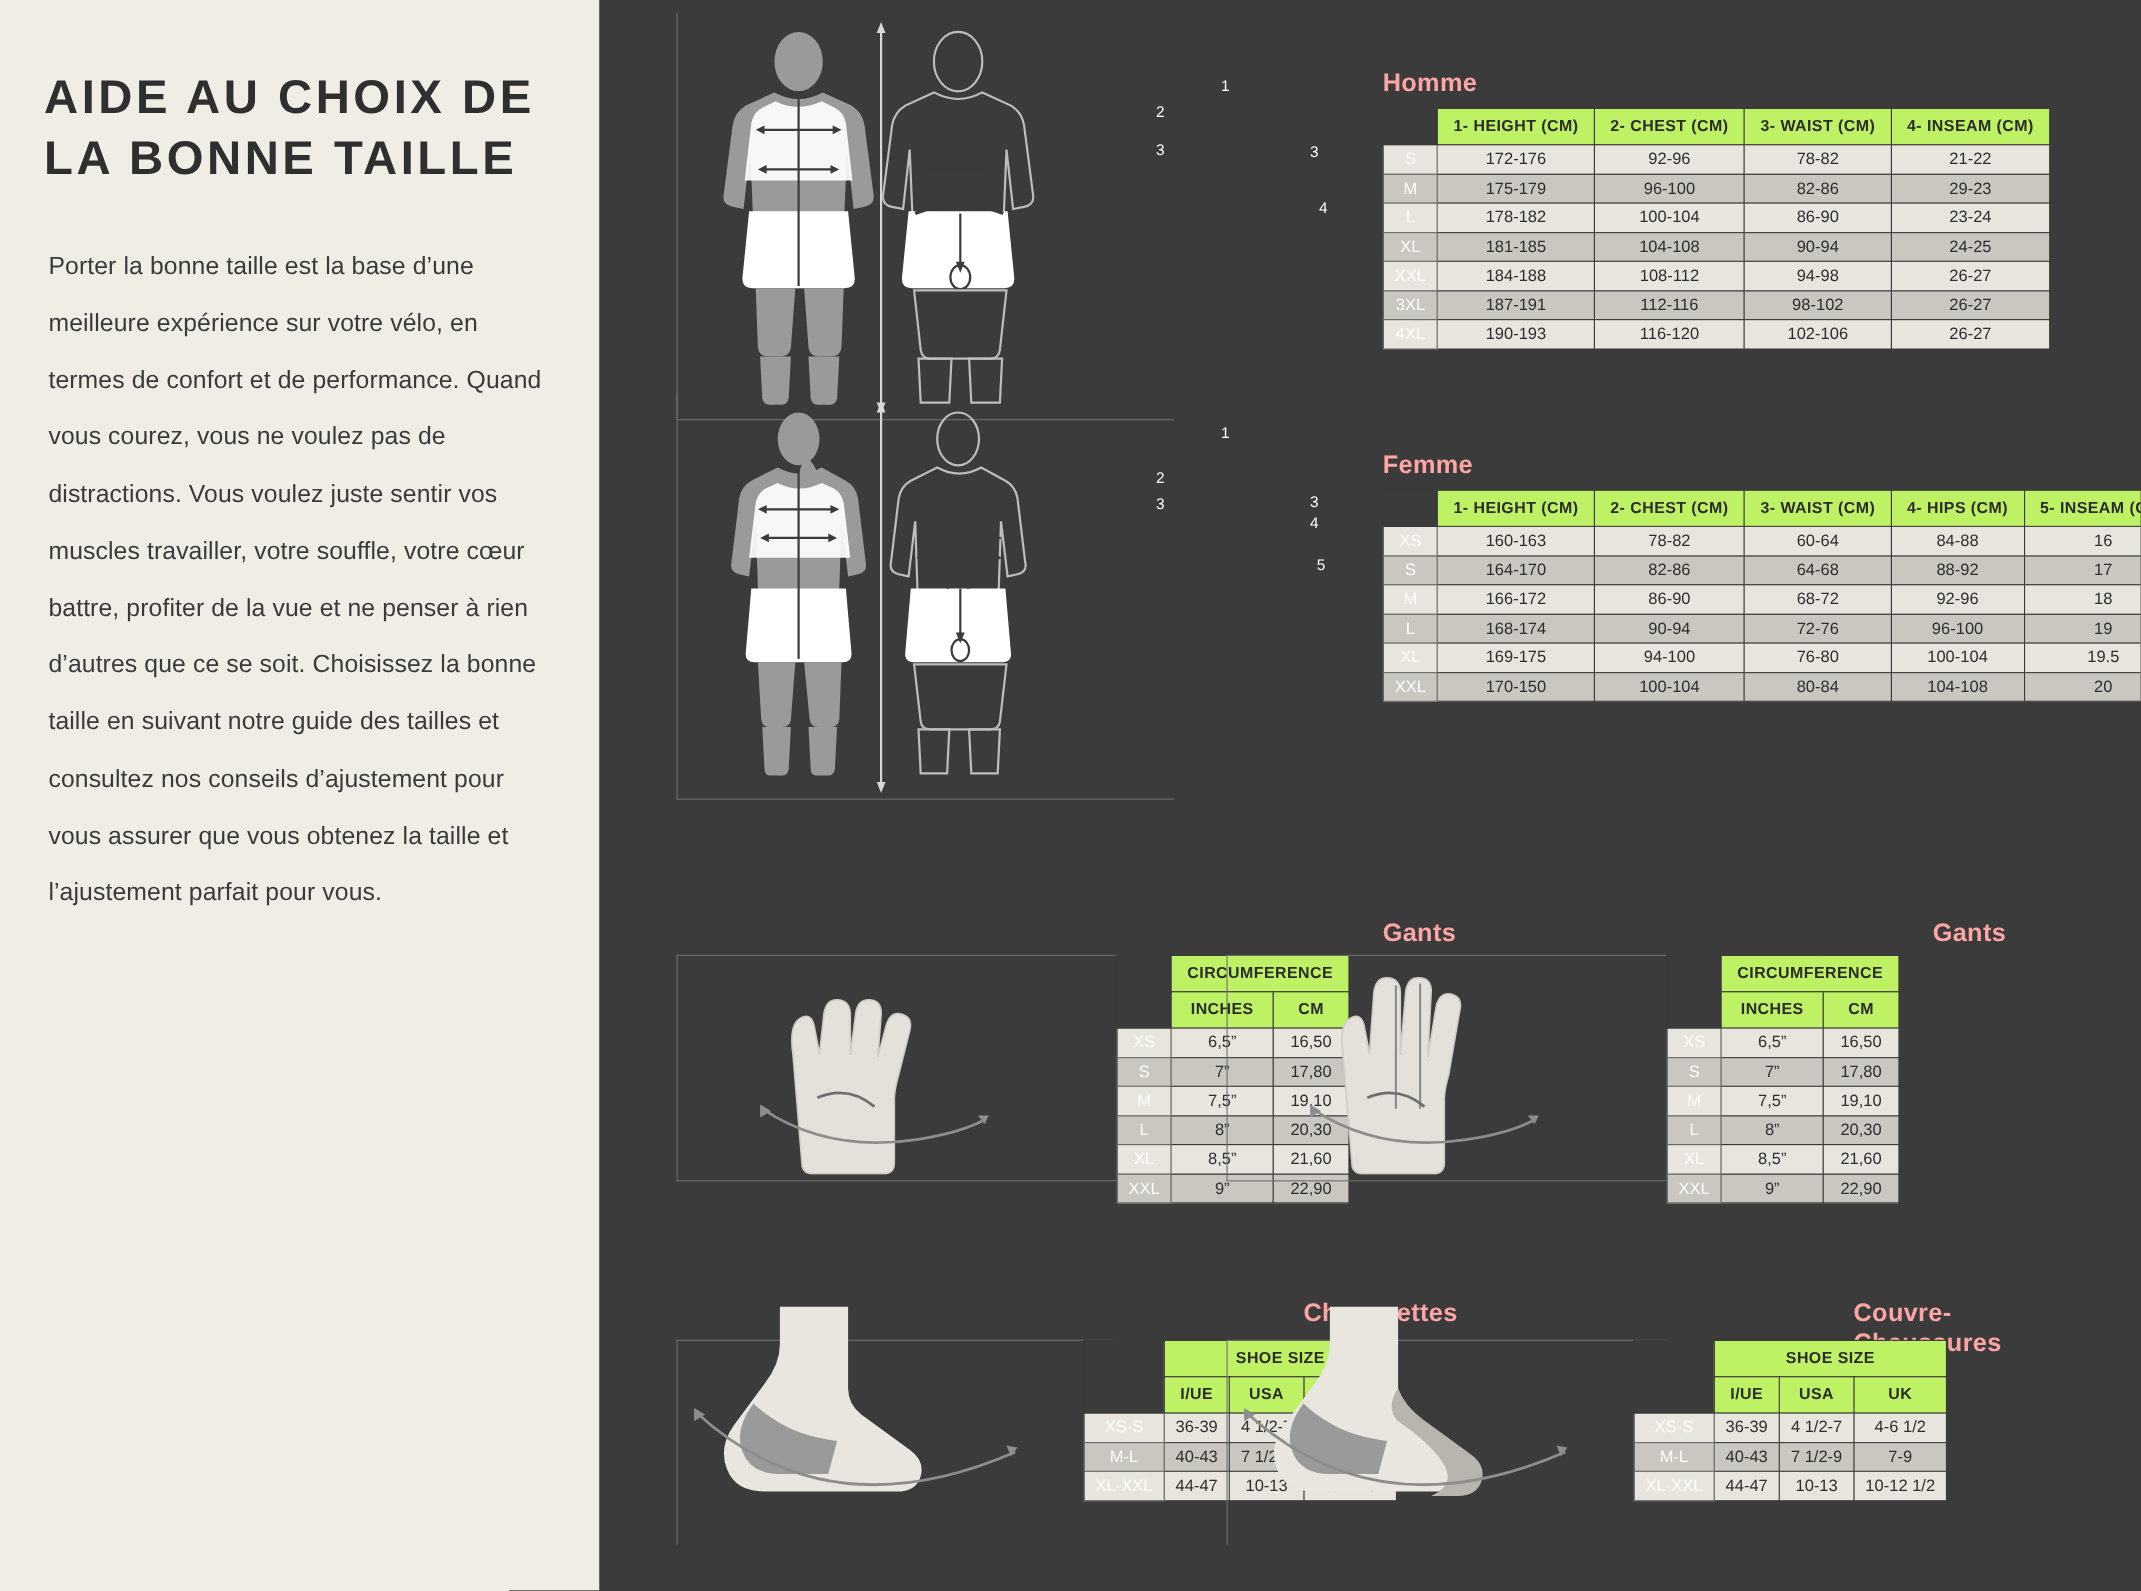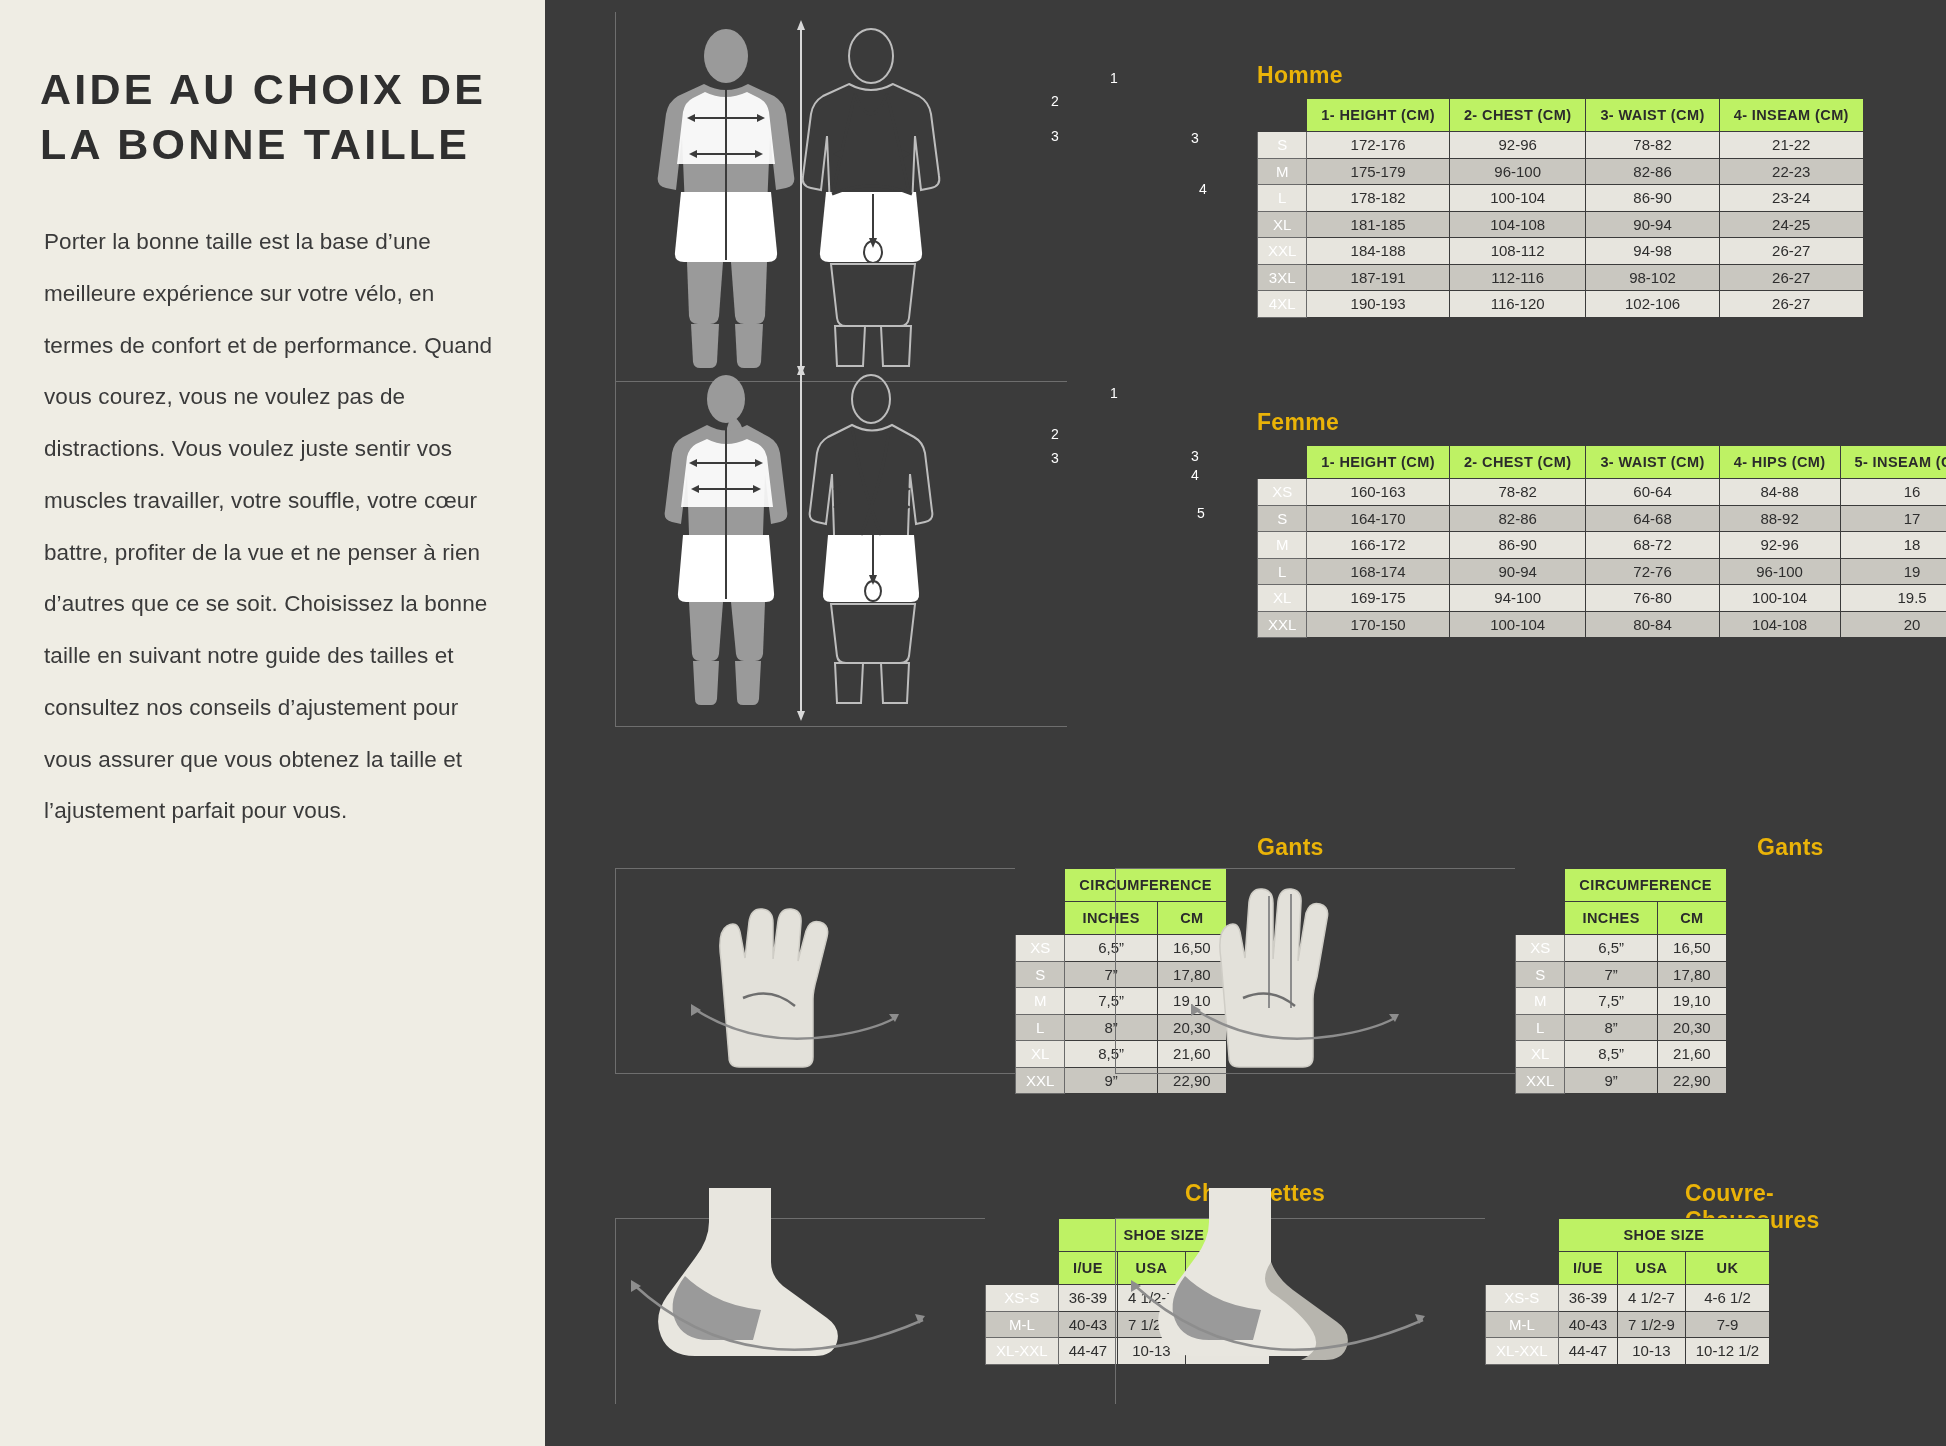--- a/index.html
+++ b/index.html
@@ -48,21 +48,21 @@
   .right-panel {
     position: relative;
     flex: 1;
     height: 100%;
     background: #3b3b3b;
   }
   .section {
     position: absolute;
   }
   .section-title {
-    color: #eab308;
+    color: #fca5a5;
     font-size: 23px;
     font-weight: bold;
     letter-spacing: 0.3px;
   }
   table.sz {
     border-collapse: collapse;
     font-size: 15px;
     color: #2e2e2e;
   }
   table.sz th, table.sz td {
@@ -197,21 +197,21 @@
             <td>172-176</td>
             <td>92-96</td>
             <td>78-82</td>
             <td>21-22</td>
           </tr>
           <tr class="even">
             <td class="sizecol">M</td>
             <td>175-179</td>
             <td>96-100</td>
             <td>82-86</td>
-            <td>22-23</td>
+            <td>29-23</td>
           </tr>
           <tr class="odd">
             <td class="sizecol">L</td>
             <td>178-182</td>
             <td>100-104</td>
             <td>86-90</td>
             <td>23-24</td>
           </tr>
           <tr class="even">
             <td class="sizecol">XL</td>

